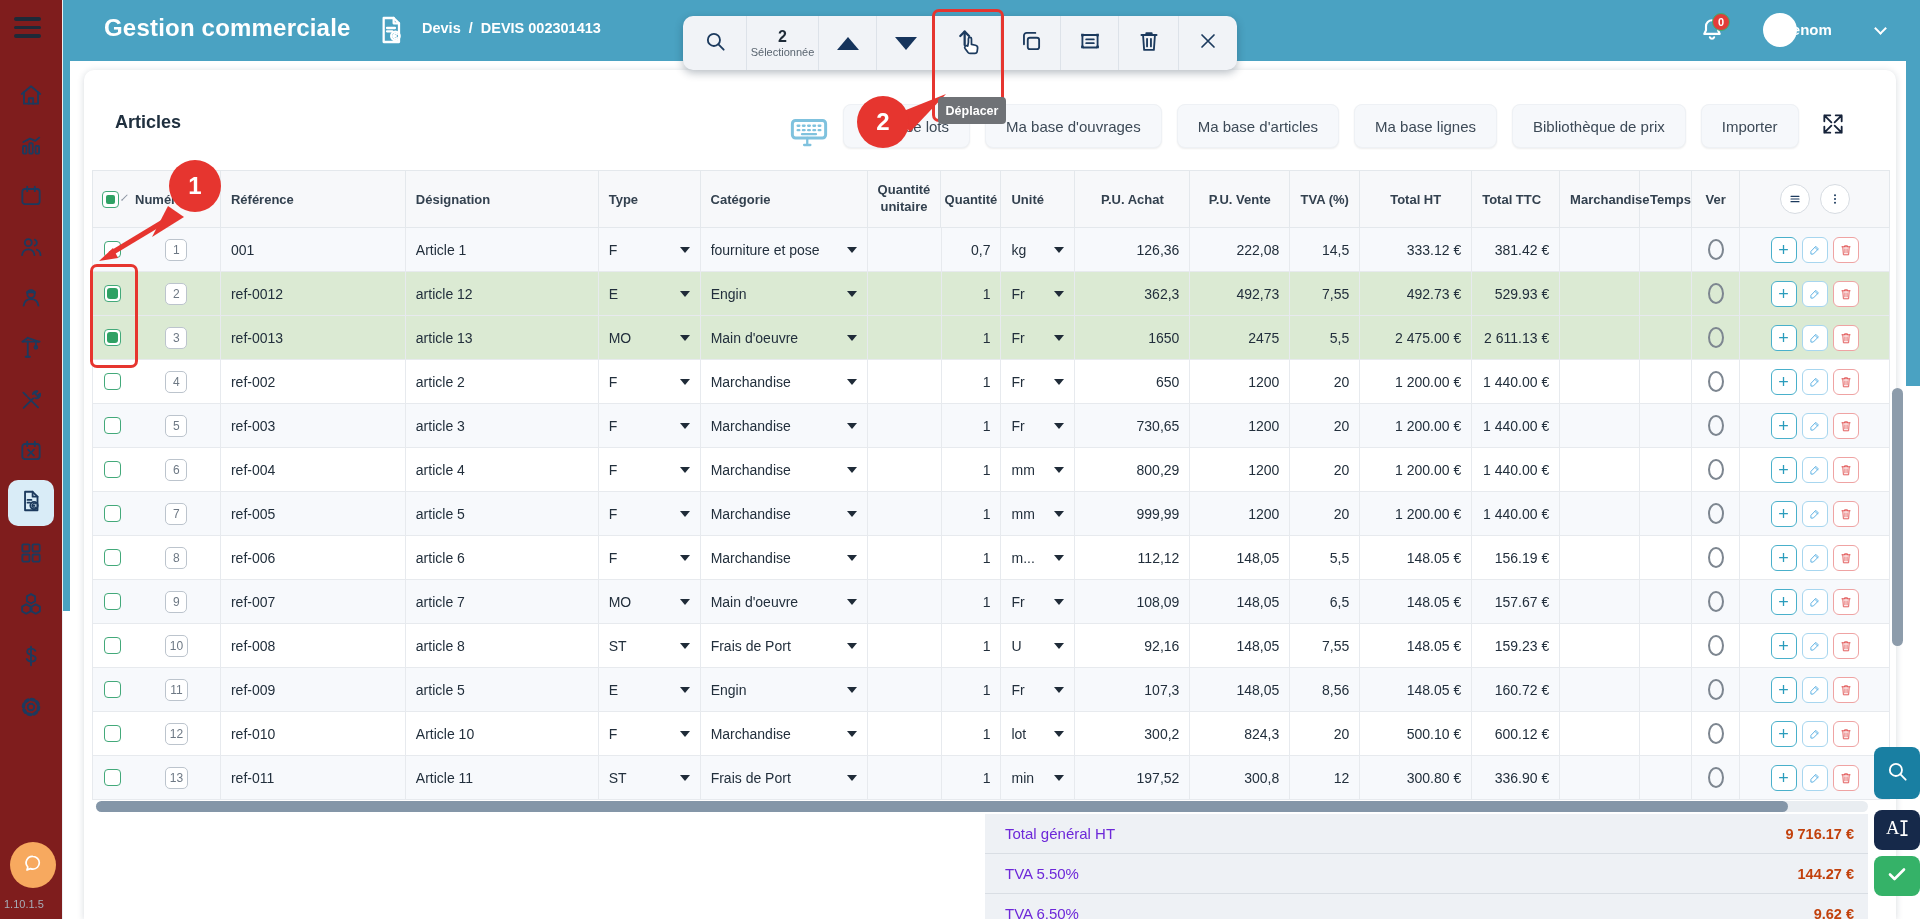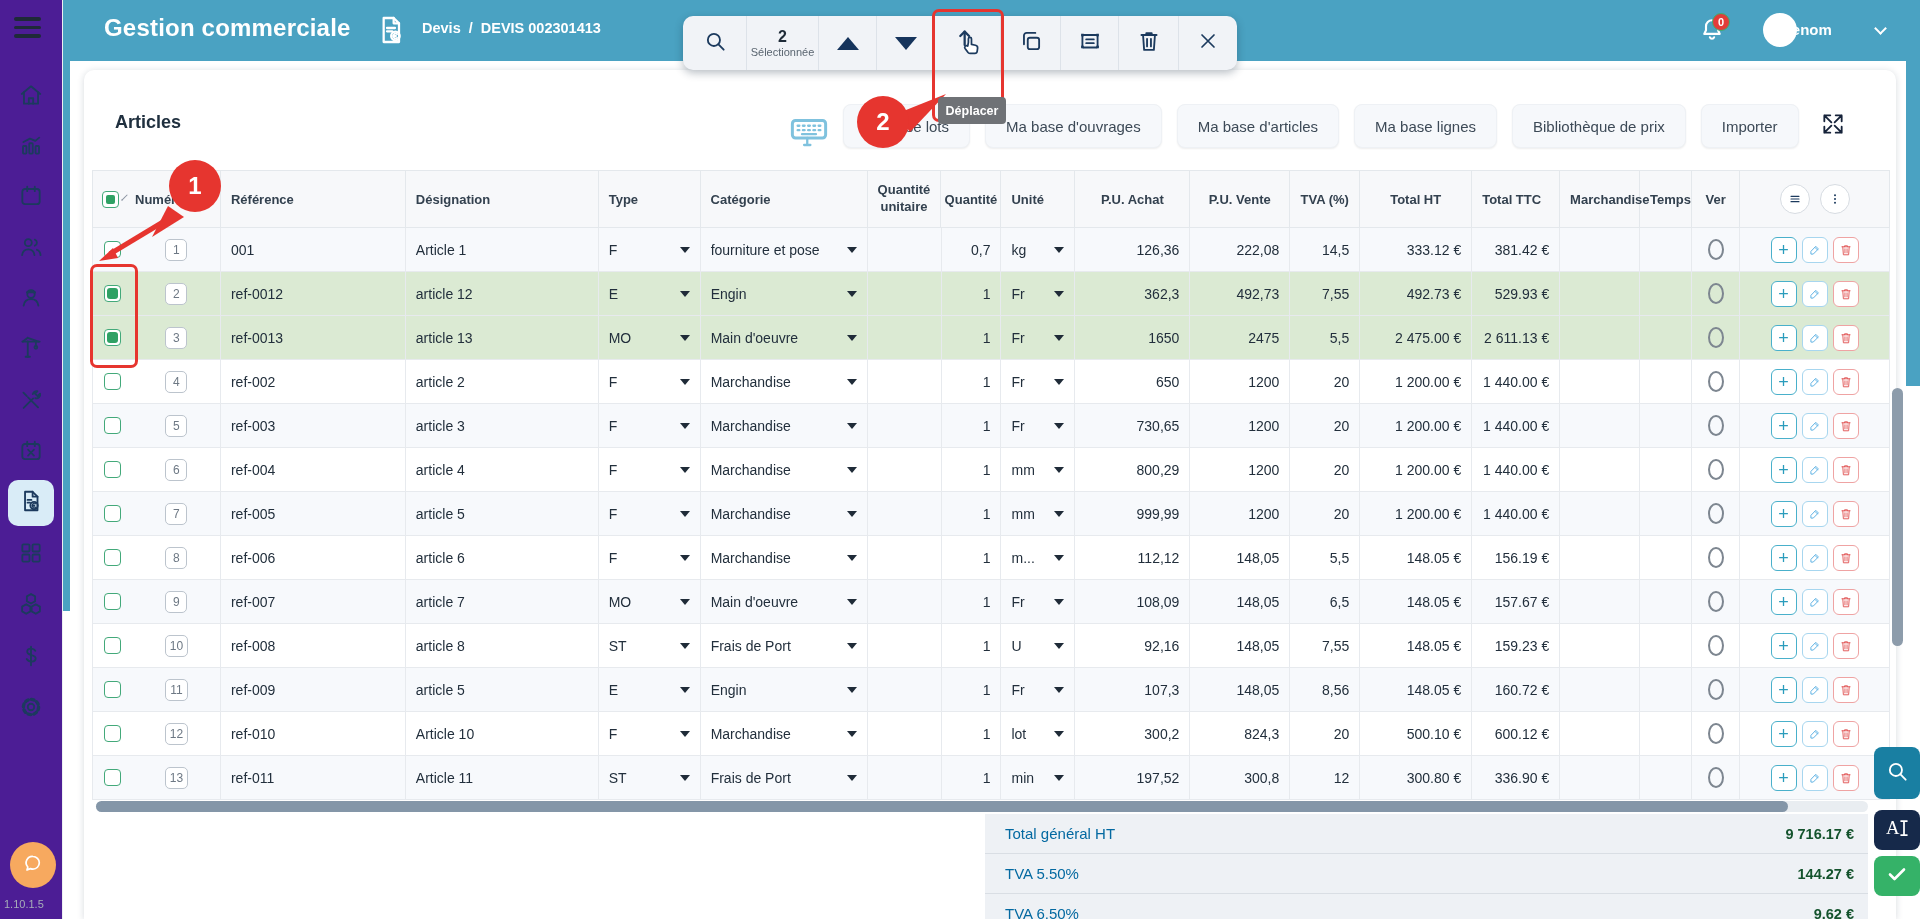--- a/index.html
+++ b/index.html
@@ -1,19 +1,19 @@
 <!DOCTYPE html>
 <html><head>
 <meta charset="utf-8">
 <style>
   * { box-sizing: border-box; margin: 0; padding: 0; }
   html,body { width:1920px; height:919px; overflow:hidden; font-family:"Liberation Sans", sans-serif; background:#fff; position:relative; }
 
   
-  .sidebar { position:absolute; left:0; top:0; width:63px; height:919px; background:#4c1d95; border-right:1px solid #eceff2; z-index:30; }
+  .sidebar { position:absolute; left:0; top:0; width:63px; height:919px; background:#7f1d1d; border-right:1px solid #eceff2; z-index:30; }
   .burger { position:absolute; left:14px; top:17px; width:27px; cursor:pointer; }
   .burger span { display:block; height:3.5px; background:#1e2a38; border-radius:2px; margin-bottom:5px; }
   .side-item { position:absolute; left:8px; width:46px; height:46px; border-radius:10px; display:flex; align-items:center; justify-content:center; color:#1c3a5e; cursor:pointer; }
   .side-item.active { background:#d9ecf7; }
   .chat-fab { position:absolute; left:10px; top:842px; width:46px; height:46px; border-radius:50%; background:#f7a95f; color:#fff; display:flex; align-items:center; justify-content:center; cursor:pointer; }
   .version { position:absolute; left:4px; top:898px; font-size:11px; color:#a6aeb8; }
   .teal-strip { position:absolute; left:63px; top:61px; width:7px; height:550px; background:#4aa2c2; z-index:5; }
 
   
   .topbar { position:absolute; left:63px; top:0; width:1857px; height:61px; background:#4aa2c2; z-index:20; }
@@ -77,22 +77,22 @@
 
   
   .hscroll-track { position:absolute; left:96px; top:801px; width:1772px; height:11px; background:#e9edf1; border-radius:6px; z-index:12; }
   .hscroll-thumb { position:absolute; left:0; top:0; width:1692px; height:11px; background:#8496a8; border-radius:6px; cursor:grab; }
   .vscroll-table { position:absolute; left:1892px; top:388px; width:11px; height:258px; background:#8d9cab; border-radius:6px; z-index:12; cursor:grab; }
   .page-scroll-thumb { position:absolute; left:1906px; top:61px; width:14px; height:325px; background:#4aa2c2; z-index:25; cursor:grab; }
 
   
   .totals { position:absolute; left:985px; top:814px; width:883px; z-index:12; background:#eef1f5; }
   .tot-row { height:40px; display:flex; align-items:center; justify-content:space-between; padding:0 14px 0 20px; border-bottom:1px solid #d9dee4; }
-  .tot-lab { font-size:15px; color:#0369a1; }
-  .tot-val { font-size:14.5px; font-weight:700; color:#14532d; }
+  .tot-lab { font-size:15px; color:#6d28d9; }
+  .tot-val { font-size:14.5px; font-weight:700; color:#c2410c; }
 
   
   .fab-right { position:absolute; left:1874px; width:46px; display:flex; align-items:center; justify-content:center; color:#fff; border-radius:8px; z-index:45; cursor:pointer; }
   .fab-search { top:747px; height:52px; background:#197fa2; }
   .fab-ai { top:810px; height:40px; background:#16294a; }
   .fab-check { top:856px; height:40px; background:#35b268; }
 
   
   .anno-rect { position:absolute; border:3px solid #e6352f; border-radius:7px; z-index:90; pointer-events:none; }
   .rect-checkboxes { left:90px; top:264px; width:48px; height:104px; }

